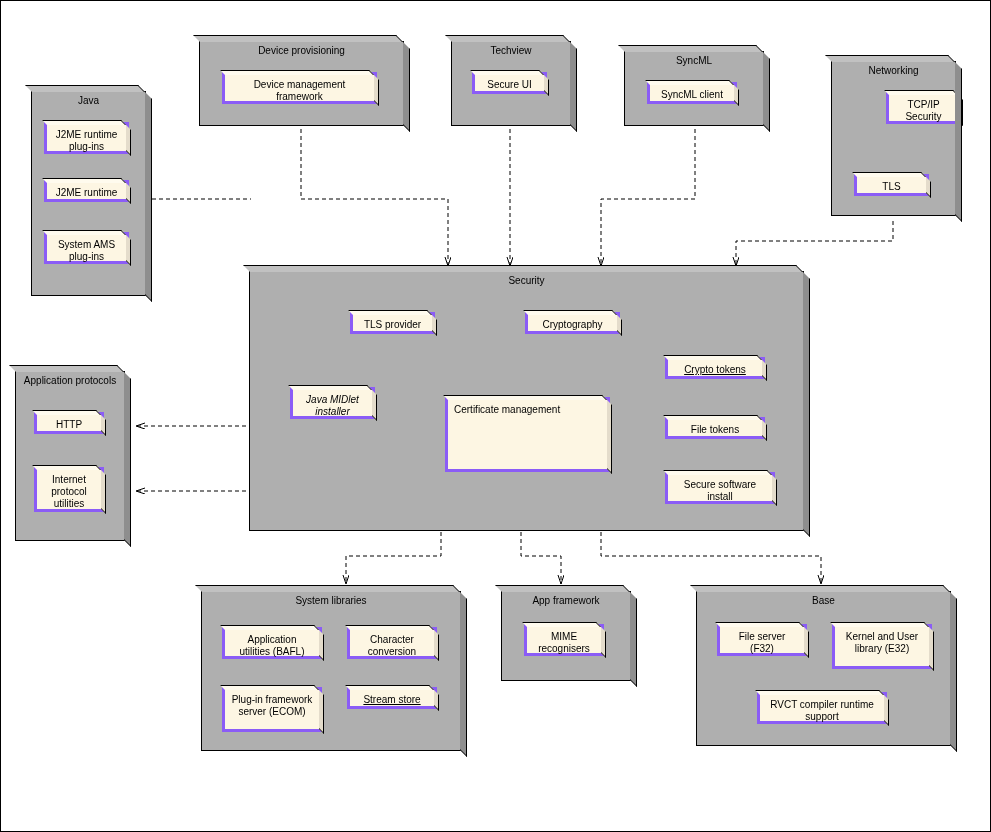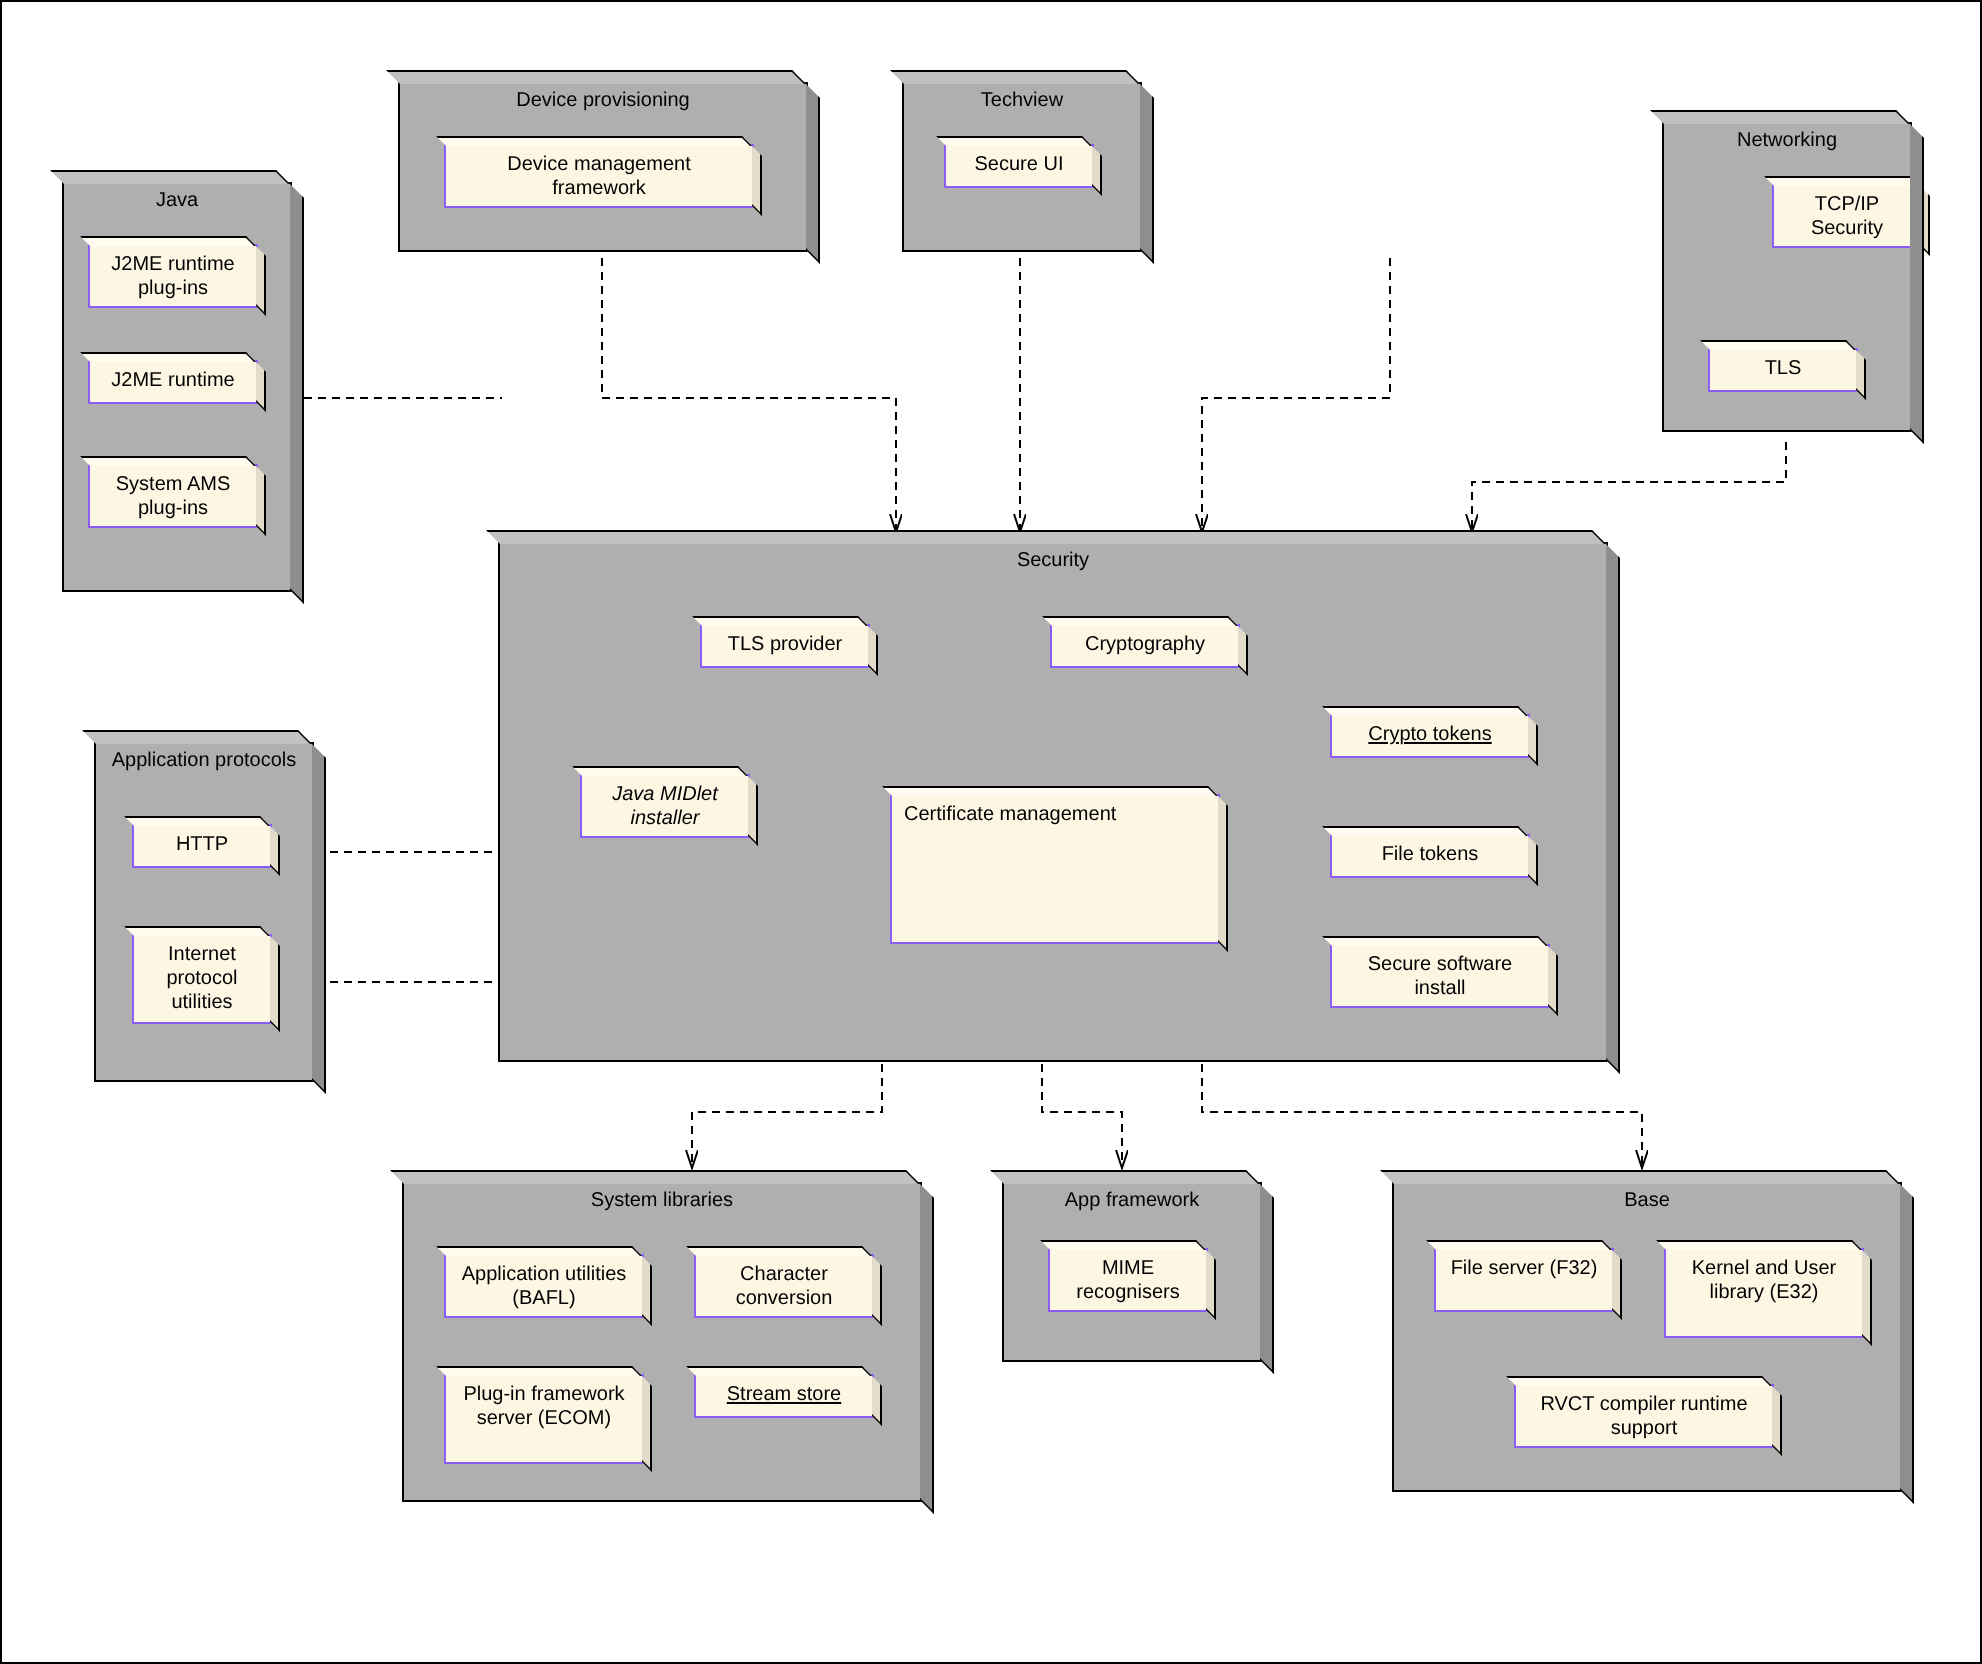--- a/index.html
+++ b/index.html
@@ -58,21 +58,21 @@
     top: 3px;
     left: 0;
     width: 100%;
     text-align: center;
     font-size: 10px;
   }
   
   .comp {
     position: absolute;
     background: #fdf6e3;
-    border: 1px solid #8b5cf6;
+    border: 3px solid #8b5cf6;
     box-sizing: border-box;
   }
   .comp::before {
     content: "";
     position: absolute;
     left: 0;
     top: -5px;
     width: 100%;
     height: 5px;
     background: #fffbee;
@@ -171,32 +171,38 @@
       </div>
   </div>
 
   <div class="pkg" style="left:450px; top:40px; width:120px; height:85px;">
     <div class="pkg-title">Techview</div>
     <div class="comp" style="left:20px; top:30px; width:75px; height:22px;">
         <span>Secure UI</span>
       </div>
   </div>
 
+  <div class="pkg" style="left:623px; top:50px; width:140px; height:75px;">
+    <div class="pkg-title">SyncML</div>
+    <div class="comp" style="left:22px; top:30px; width:90px; height:22px;">
+        <span>SyncML client</span>
+      </div>
+  </div>
 
   <div class="pkg" style="left:830px; top:60px; width:125px; height:155px;">
     <div class="pkg-title">Networking</div>
     <div class="comp" style="left:22px; top:30px; width:75px; height:32px;margin-left:32px;">
         <span>TCP/IP Security</span>
       </div>
     <div class="comp" style="left:22px; top:90px; width:75px; height:22px;margin-top:22px;">
         <span>TLS</span>
       </div>
   </div>
 
-  <div class="pkg" style="left:46px; top:370px; width:110px; height:170px;">
+  <div class="pkg" style="left:14px; top:370px; width:110px; height:170px;">
     <div class="pkg-title">Application protocols</div>
     <div class="comp" style="left:18px; top:40px; width:70px; height:22px;">
         <span>HTTP</span>
       </div>
     <div class="comp" style="left:18px; top:95px; width:70px; height:45px;">
         <span>Internet protocol utilities</span>
       </div>
   </div>
 
   <div class="pkg" style="left:248px; top:270px; width:555px; height:260px;">

